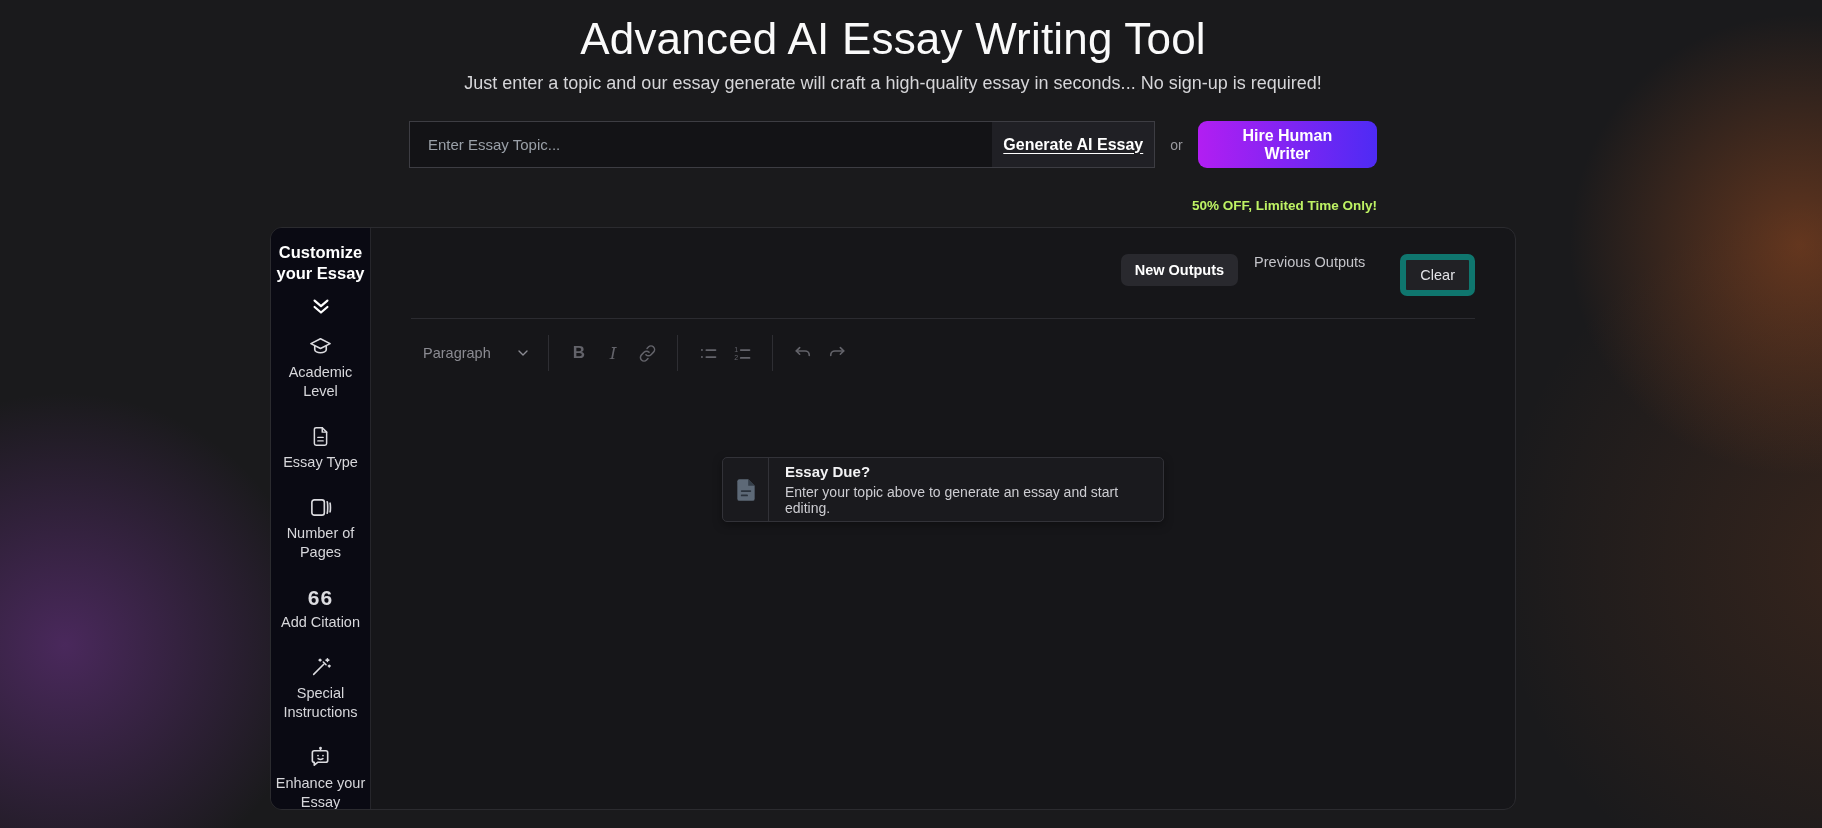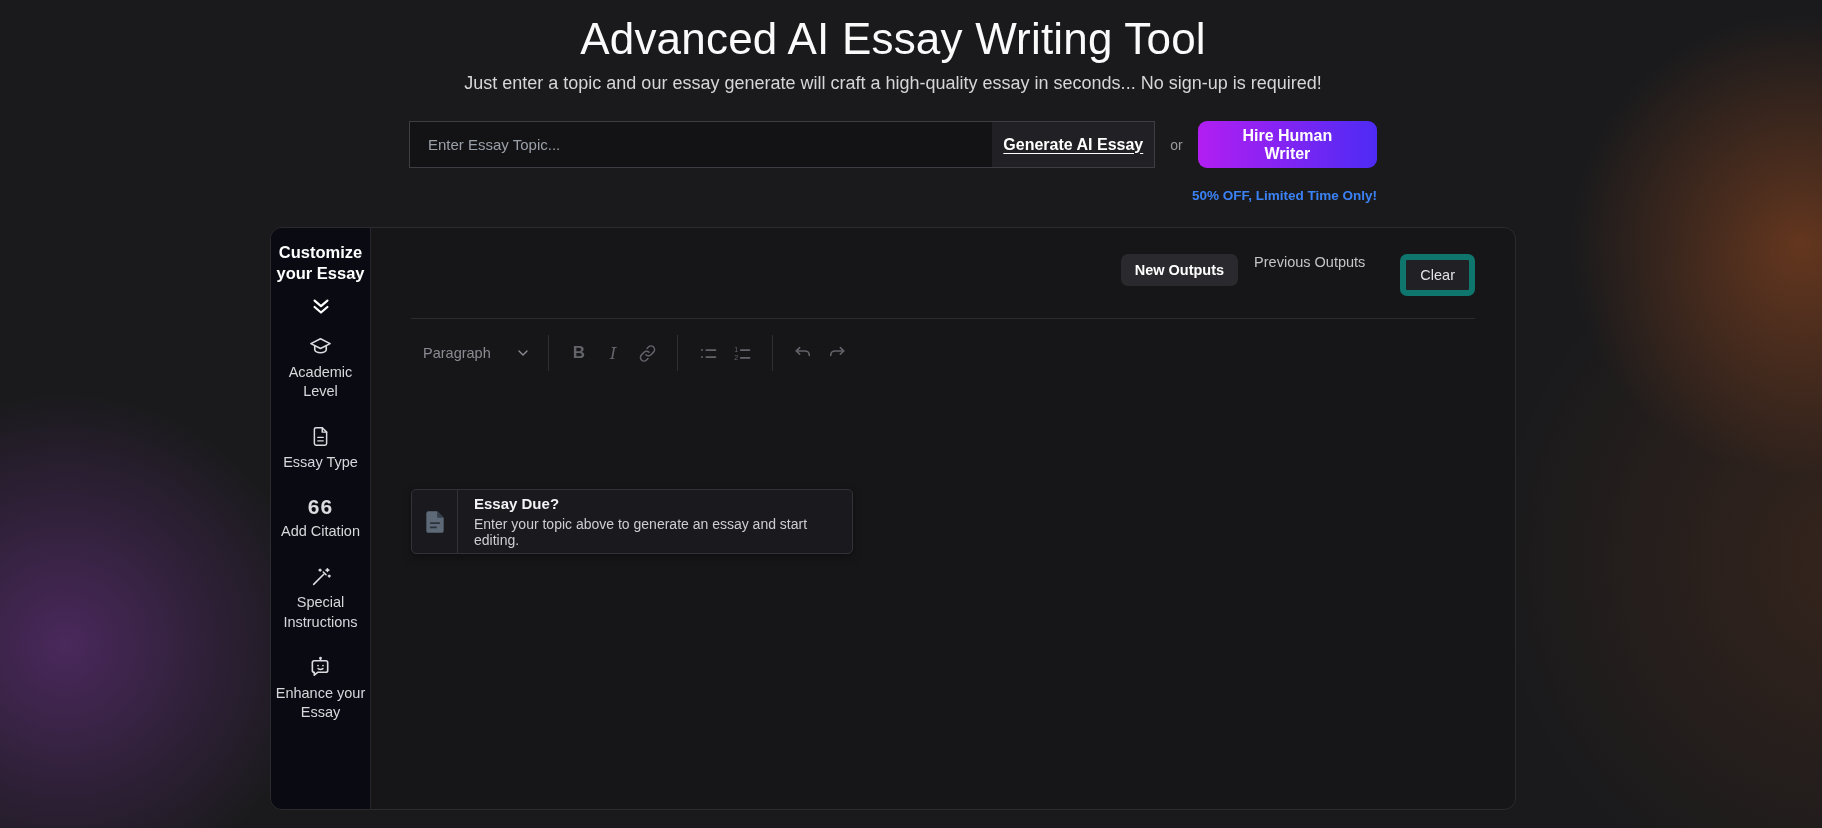--- a/index.html
+++ b/index.html
@@ -36,21 +36,21 @@
     width: 162px; border: none; cursor: pointer;
     background: #202025; color: #ffffff; font-family: inherit;
     font-size: 16px; font-weight: 700; text-decoration: underline; text-underline-offset: 3px;
   }
   .or-label { margin: 5px 15px; font-size: 14px; color: #9a9a9f; }
   .hire-btn {
     height: 47px; padding: 0 21px; border: none; border-radius: 9px; cursor: pointer;
     background: linear-gradient(90deg, #b21ef2 0%, #4e2bf4 100%);
     color: #ffffff; font-family: inherit; font-size: 16px; font-weight: 700;
   }
-  .promo { margin-top: 20px; text-align: right; font-size: 13.5px; font-weight: 700; color: #3b82f6; }
+  .promo { margin-top: 30px; text-align: right; font-size: 13.5px; font-weight: 700; color: #bef264; }
 
   
   .panel {
     position: absolute; left: 270px; top: 227px; width: 1246px; height: 583px;
     background: #161619; border: 1px solid #2b2b2f; border-radius: 12px;
     display: flex; overflow: hidden;
   }
 
   
   .sidebar {
@@ -91,21 +91,21 @@
   .tsep { width: 1px; height: 36px; background: #2e2e33; margin: 0 13px; }
   .tbtn {
     width: 30px; height: 30px; margin: 0 2px; background: transparent; border: none; border-radius: 5px;
     color: #63636a; cursor: pointer; display: flex; align-items: center; justify-content: center;
     font-family: inherit;
   }
   .tbtn.bold-glyph { font-size: 17px; font-weight: 800; }
   .tbtn.italic-glyph { font-size: 17px; font-style: italic; font-family: "DejaVu Serif", serif; }
 
   
-  .empty-wrap { margin-top: 116px; display: flex; justify-content: flex-start; }
+  .empty-wrap { margin-top: 84px; display: flex; justify-content: center; }
   .empty-card {
     width: 442px; height: 65px; display: flex; align-items: stretch;
     background: #1a1a1e; border: 1px solid #323238; border-radius: 5px;
     box-shadow: 0 3px 10px rgba(0,0,0,0.35);
   }
   .empty-icon-cell {
     width: 46px; flex: 0 0 46px; display: flex; align-items: center; justify-content: center;
     border-right: 1px solid #323238; color: #5d6977;
   }
   .empty-text { padding: 9px 16px; display: flex; flex-direction: column; justify-content: center; gap: 4px; text-align: left; }
@@ -165,20 +165,30 @@
             <svg width="21" height="21" viewBox="0 0 24 24" fill="none" stroke="currentColor" stroke-width="1.7" stroke-linecap="round" stroke-linejoin="round">
               <path d="M14 2H7a2 2 0 0 0-2 2v16a2 2 0 0 0 2 2h10a2 2 0 0 0 2-2V7z"></path>
               <path d="M14 2v5h5"></path>
               <path d="M9 13h6"></path>
                 <path d="M9 17h6"></path>
             </svg>
           </span>
           <span class="sb-label">Essay Type</span>
         </div>
 
+        <div class="sb-item">
+          <span class="sb-icon">
+            <svg width="23" height="23" viewBox="0 0 24 24" fill="none" stroke="currentColor" stroke-width="1.7" stroke-linecap="round" stroke-linejoin="round">
+              <rect x="3" y="4" width="13" height="16" rx="2.5"></rect>
+              <path d="M19 6c.7 1.6.7 10.4 0 12"></path>
+              <path d="M22 7.5c.5 1.3.5 7.7 0 9"></path>
+            </svg>
+          </span>
+          <span class="sb-label">Number of Pages</span>
+        </div>
 
         <div class="sb-item">
           <span class="sb-quote">66</span>
           <span class="sb-label">Add Citation</span>
         </div>
 
         <div class="sb-item">
           <span class="sb-icon">
             <svg width="22" height="22" viewBox="0 0 24 24" fill="none" stroke="currentColor" stroke-width="1.7" stroke-linecap="round" stroke-linejoin="round">
               <path d="M4 20L15 9"></path>

